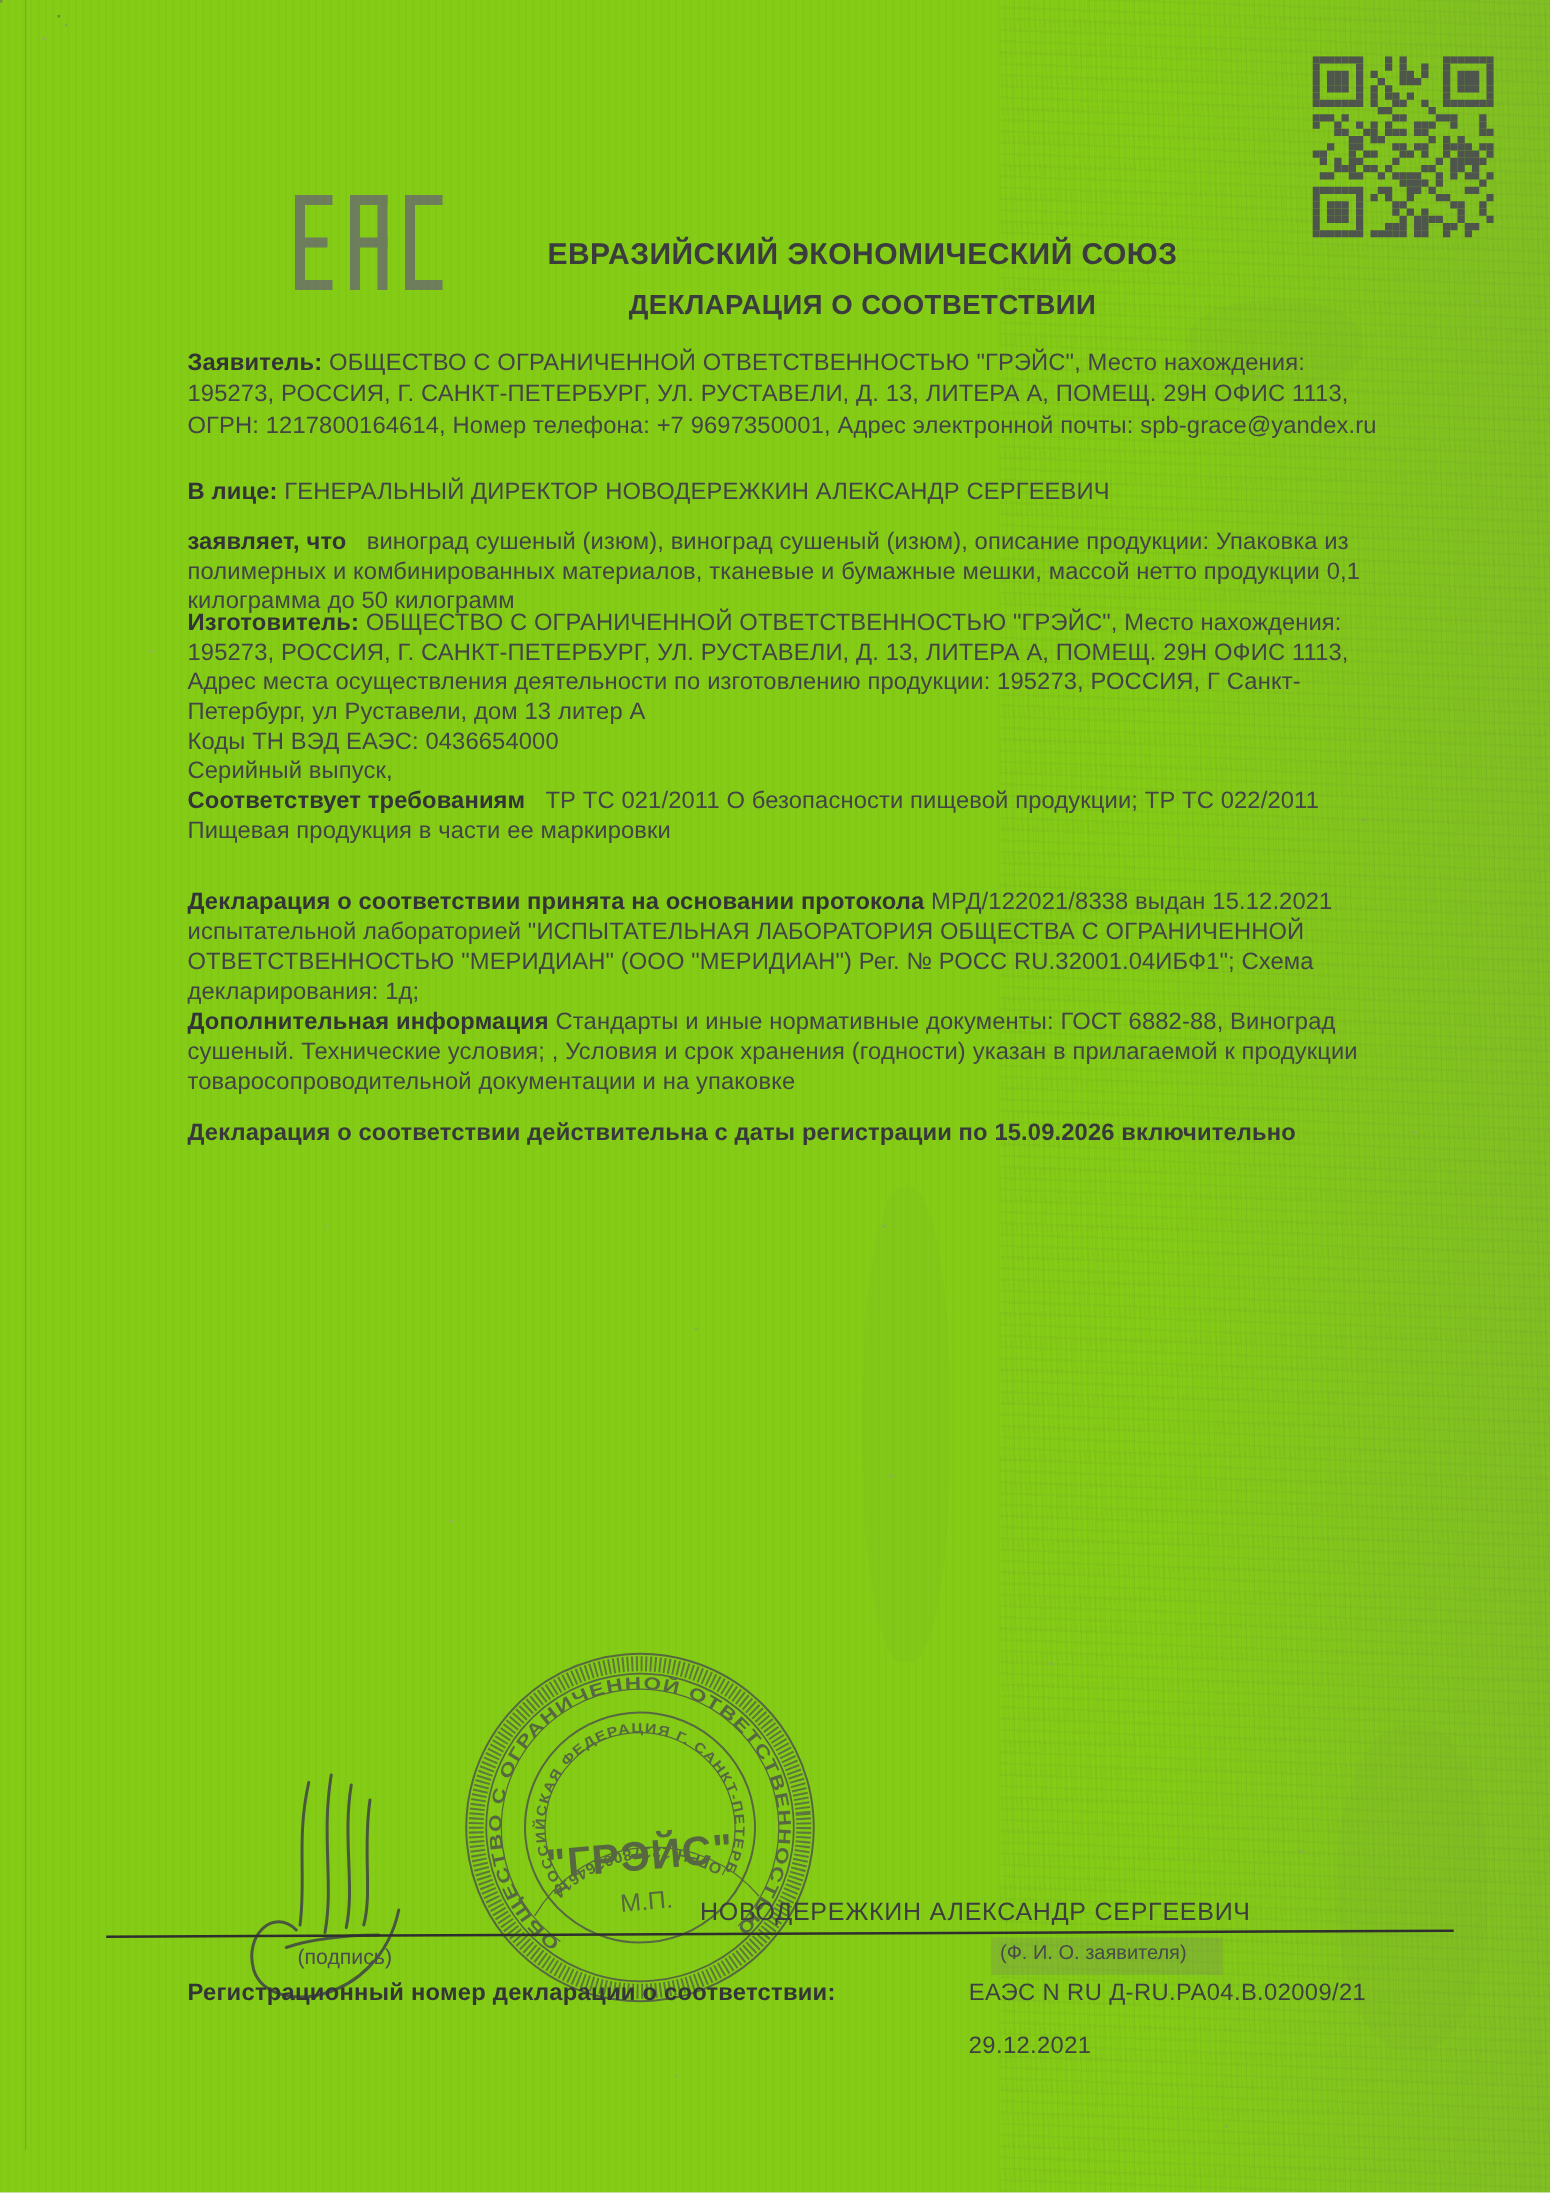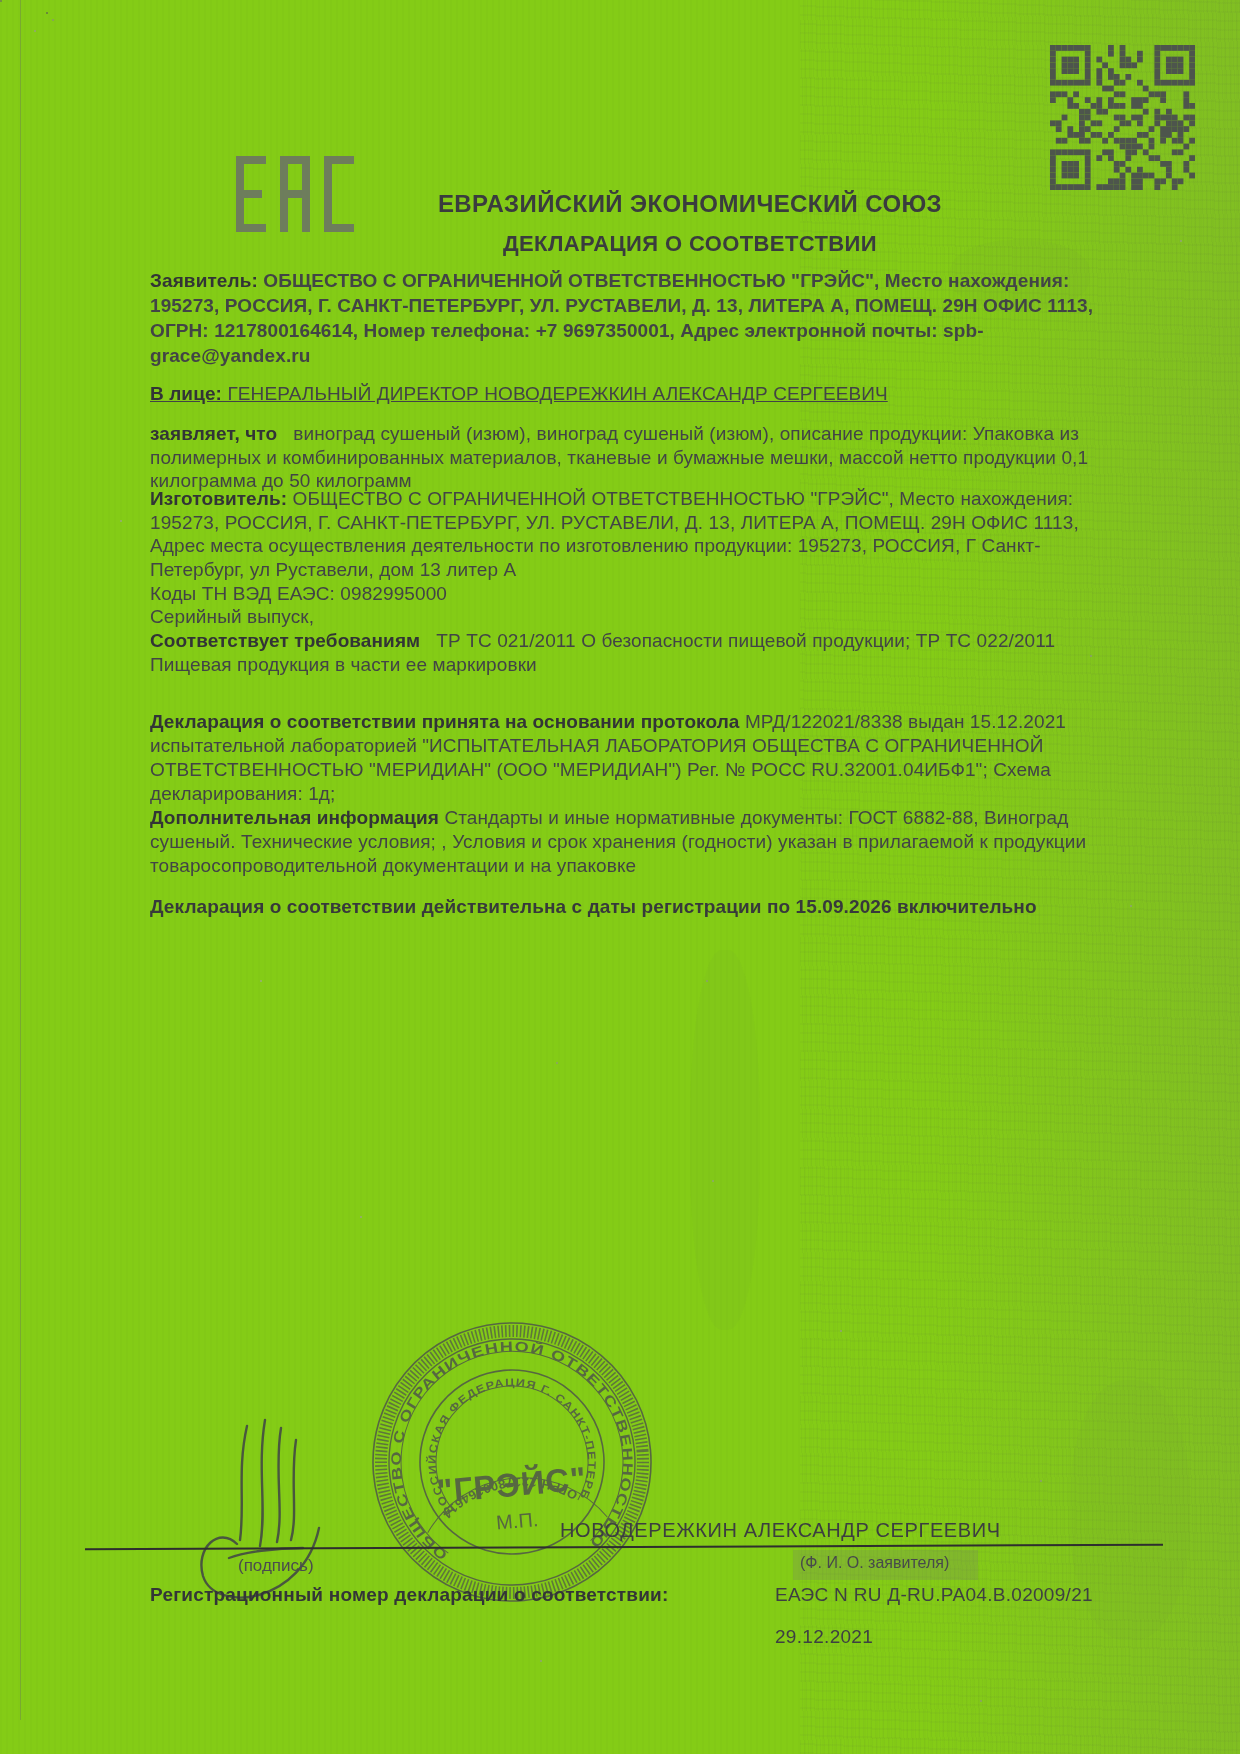--- a/index.html
+++ b/index.html
@@ -36,22 +36,22 @@
   .eac-logo{position:absolute;left:236px;top:156px;opacity:.88;}
   .qr{position:absolute;left:1050px;top:45px;}
   .titles{position:absolute;left:380px;top:0;width:620px;text-align:center;}
   .title1{position:absolute;left:0;top:190px;width:620px;font-size:24px;font-weight:bold;letter-spacing:.4px;color:#3a3c3e;}
   .title2{position:absolute;left:0;top:231px;width:620px;font-size:22px;font-weight:bold;letter-spacing:.4px;color:#3a3c3e;}
 
   
   .para{position:absolute;left:150px;width:965px;font-size:19px;line-height:24px;
     letter-spacing:.1px;white-space:pre-wrap;color:#424446;}
   .para b{color:#323436;}
-  .p-applicant{top:268px;line-height:25px;font-weight:bold;}
-  .p-inperson{top:382px;text-decoration:underline;}
+  .p-applicant{top:278px;line-height:25px;}
+  .p-inperson{top:382px;}
   .p-declares{top:422px;line-height:23.5px;}
   .p-manufacturer{top:487px;line-height:23.5px;}
   .p-tnved{top:582px;}
   .p-serial{top:605px;}
   .p-complies{top:629px;}
   .p-basis{top:710px;}
   .p-additional{top:806px;}
   .p-validity{top:893px;line-height:27px;font-weight:bold;color:#37393b;}
 
   
@@ -395,21 +395,21 @@
   </div>
 
   <div class="para p-applicant"><b>Заявитель:</b><span> ОБЩЕСТВО С ОГРАНИЧЕННОЙ ОТВЕТСТВЕННОСТЬЮ "ГРЭЙС", Место нахождения: 195273, РОССИЯ, Г. САНКТ-ПЕТЕРБУРГ, УЛ. РУСТАВЕЛИ, Д. 13, ЛИТЕРА А, ПОМЕЩ. 29Н ОФИС 1113, ОГРН: 1217800164614, Номер телефона: +7 9697350001, Адрес электронной почты: spb-grace@yandex.ru</span></div>
 
   <div class="para p-inperson"><b>В лице:</b><span> ГЕНЕРАЛЬНЫЙ ДИРЕКТОР НОВОДЕРЕЖКИН АЛЕКСАНДР СЕРГЕЕВИЧ</span></div>
 
   <div class="para p-declares"><b>заявляет, что</b><span>   виноград сушеный (изюм), виноград сушеный (изюм), описание продукции: Упаковка из полимерных и комбинированных материалов, тканевые и бумажные мешки, массой нетто продукции 0,1 килограмма до 50 килограмм</span></div>
 
   <div class="para p-manufacturer"><b>Изготовитель:</b><span> ОБЩЕСТВО С ОГРАНИЧЕННОЙ ОТВЕТСТВЕННОСТЬЮ "ГРЭЙС", Место нахождения: 195273, РОССИЯ, Г. САНКТ-ПЕТЕРБУРГ, УЛ. РУСТАВЕЛИ, Д. 13, ЛИТЕРА А, ПОМЕЩ. 29Н ОФИС 1113, Адрес места осуществления деятельности по изготовлению продукции: 195273, РОССИЯ, Г Санкт-Петербург, ул Руставели, дом 13 литер А</span></div>
 
-  <div class="para p-tnved">Коды ТН ВЭД ЕАЭС: 0982995000</div>
+  <div class="para p-tnved">Коды ТН ВЭД ЕАЭС: 0436654000</div>
 
   <div class="para p-serial">Серийный выпуск,</div>
 
   <div class="para p-complies"><b>Соответствует требованиям</b><span>   ТР ТС 021/2011 О безопасности пищевой продукции; ТР ТС 022/2011 Пищевая продукция в части ее маркировки</span></div>
 
   <div class="para p-basis"><b>Декларация о соответствии принята на основании протокола</b><span> МРД/122021/8338 выдан 15.12.2021 испытательной лабораторией "ИСПЫТАТЕЛЬНАЯ ЛАБОРАТОРИЯ ОБЩЕСТВА С ОГРАНИЧЕННОЙ ОТВЕТСТВЕННОСТЬЮ "МЕРИДИАН" (ООО "МЕРИДИАН") Рег. № РОСС RU.32001.04ИБФ1"; Схема декларирования: 1д;</span></div>
 
   <div class="para p-additional"><b>Дополнительная информация</b><span> Стандарты и иные нормативные документы: ГОСТ 6882-88, Виноград сушеный. Технические условия; , Условия и срок хранения (годности) указан в прилагаемой к продукции товаросопроводительной документации и на упаковке</span></div>
 
   <div class="para p-validity">Декларация о соответствии действительна с даты регистрации по 15.09.2026 включительно</div>

